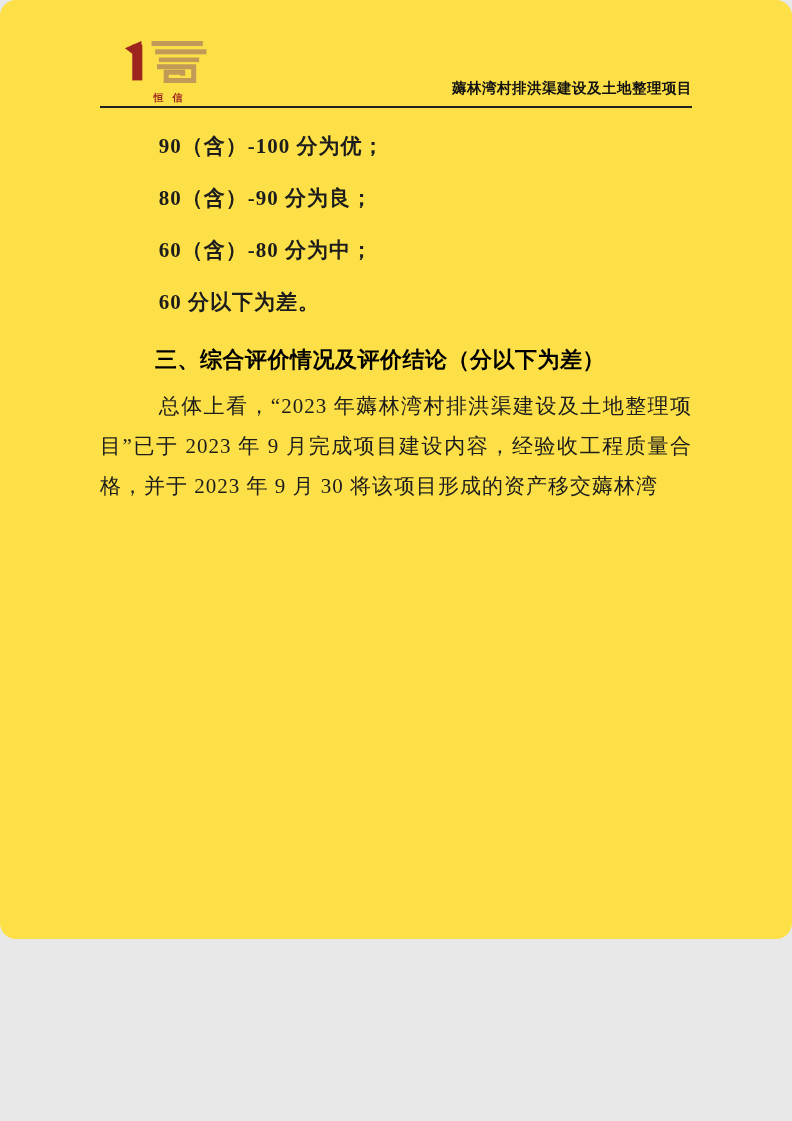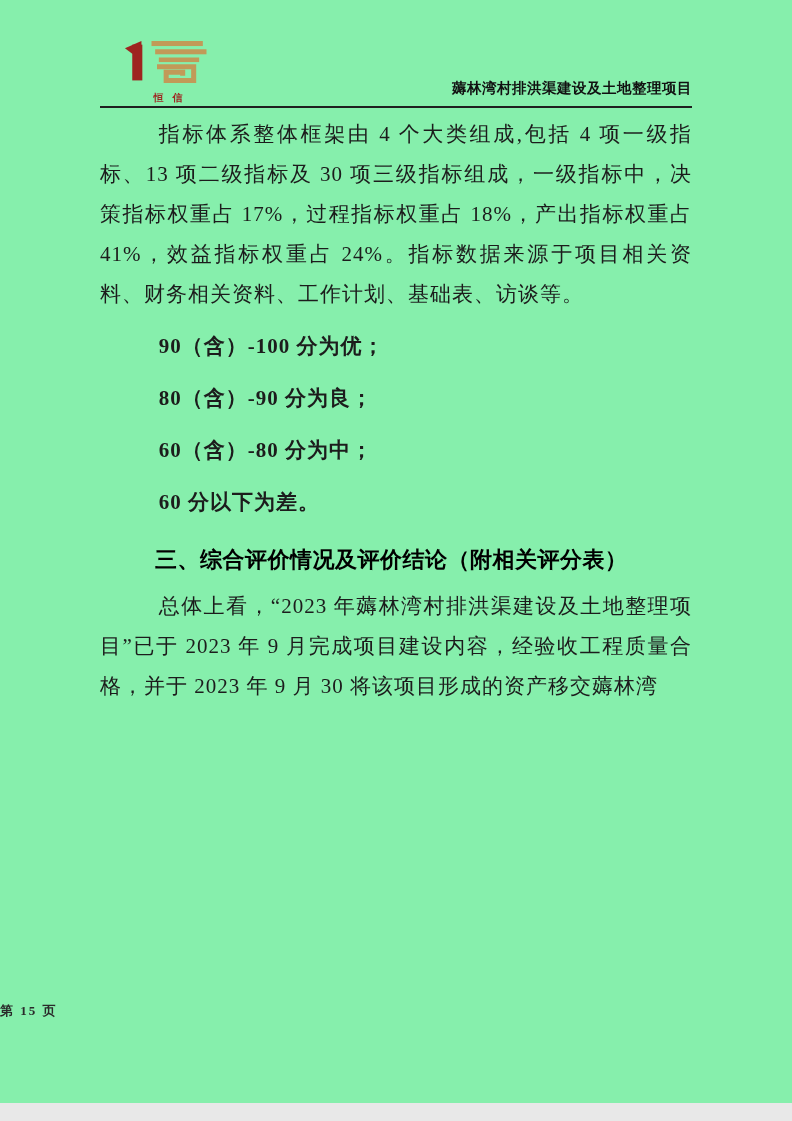--- a/index.html
+++ b/index.html
@@ -1,24 +1,25 @@
 <!DOCTYPE html>
 <html><head>
 <meta charset="utf-8">
 <style>
   html, body { margin: 0; padding: 0; background: #e8e8e8; }
   .page {
     position: relative;
     width: 792px;
-    height: 1103px;
+    height: 939px;
     margin: 0 auto;
-    background: #86efac;
+    background: #fde047;
     overflow: hidden;
     color: #1c1c1c;
     font-family: "Liberation Serif", "DejaVu Serif", serif;
+    border-radius: 16px;
   }
 
   
   .header {
     position: absolute;
     left: 100px;
     right: 100px;
     top: 0;
     height: 106px;
     border-bottom: 2px solid #1f1f1f;
@@ -117,24 +118,23 @@
 
           <path d="M36,29 h40 v15 h-30 v-9 h18 v4" fill="none" stroke="#C19A58" stroke-width="5.5"></path>
         </svg>
       </span>
       <div class="logo-brand">恒信</div>
     </div>
     <div class="header-title">薅林湾村排洪渠建设及土地整理项目</div>
   </div>
 
   <div class="main">
-    <p class="para">指标体系整体框架由 4 个大类组成,包括 4 项一级指标、13 项二级指标及 30 项三级指标组成，一级指标中，决策指标权重占 17%，过程指标权重占 18%，产出指标权重占 41%，效益指标权重占 24%。指标数据来源于项目相关资料、财务相关资料、工作计划、基础表、访谈等。</p>
     <div class="grade-line">90（含）-100 分为优；</div>
     <div class="grade-line">80（含）-90 分为良；</div>
     <div class="grade-line">60（含）-80 分为中；</div>
     <div class="grade-line">60 分以下为差。</div>
-    <div class="section-heading">三、综合评价情况及评价结论（附相关评分表）</div>
+    <div class="section-heading">三、综合评价情况及评价结论（分以下为差）</div>
     <p class="para">总体上看，“2023 年薅林湾村排洪渠建设及土地整理项目”已于 2023 年 9 月完成项目建设内容，经验收工程质量合格，并于 2023 年 9 月 30 将该项目形成的资产移交薅林湾</p>
   </div>
 
   <div class="footer">第 15 页</div>
 
 </div>
 
 </body></html>

